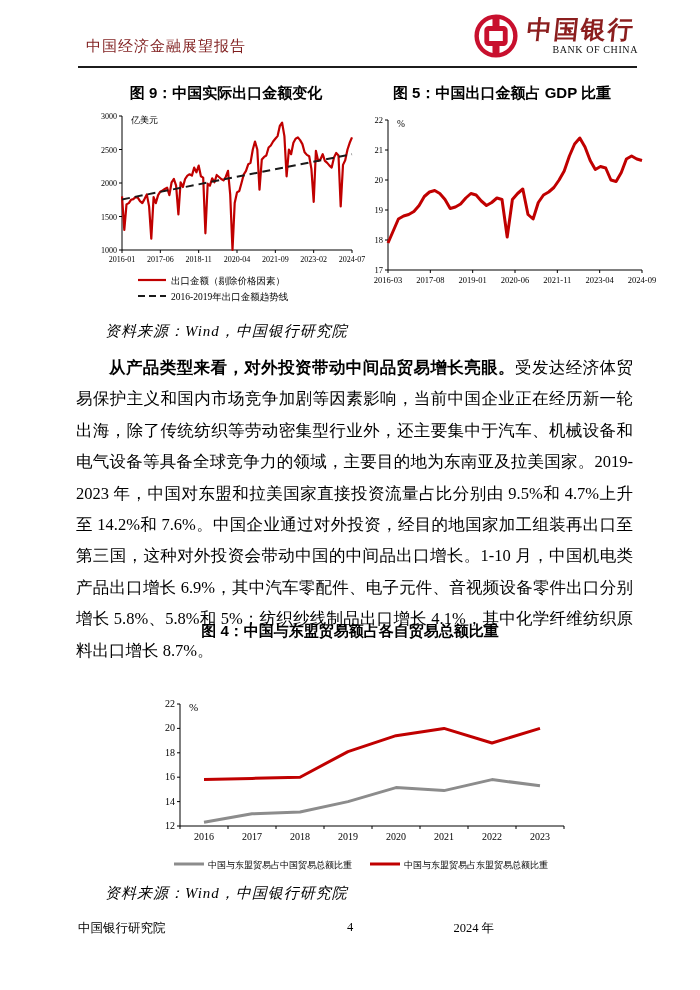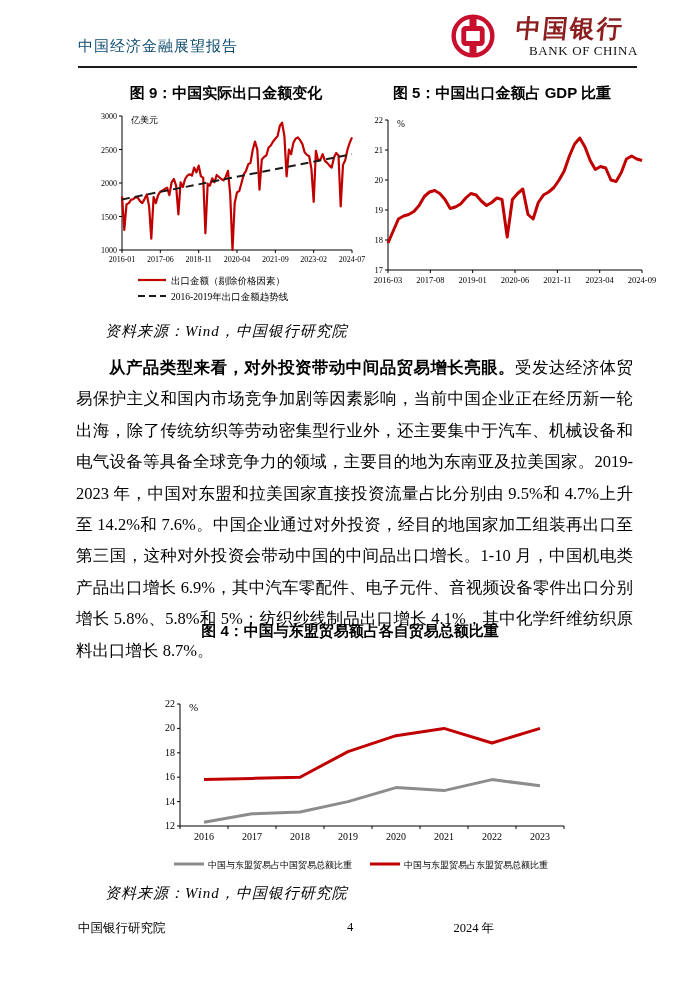--- a/index.html
+++ b/index.html
@@ -2,32 +2,32 @@
 <html><head>
 <meta charset="utf-8">
 <style>
   * { margin:0; padding:0; box-sizing:border-box; }
   html,body { background:#ffffff; }
   .page {
     position:relative; width:700px; height:990px; background:#ffffff;
     font-family:"Liberation Serif","DejaVu Serif",serif; color:#000; overflow:hidden;
   }
   .header-title {
-    position:absolute; left:78px; top:37px; font-size:15px; letter-spacing:1px;
-    color:#0c4a6e; font-family:"Liberation Serif","DejaVu Serif",serif;text-align:right;
+    position:absolute; left:86px; top:37px; font-size:15px; letter-spacing:1px;
+    color:#7f1d1d; font-family:"Liberation Serif","DejaVu Serif",serif;text-align:right;
   }
   .logo { position:absolute; top:14px; right:62px; display:flex; align-items:center; gap:6px; }
   .logo-emblem { width:44px; height:44px; }
   .logo-text { display:flex; flex-direction:column; align-items:center; line-height:1; }
   .logo-cn {
     font-size:25px; font-weight:bold; color:#8b1e1e; letter-spacing:2px;
     font-family:"Liberation Serif","DejaVu Serif",serif; transform:skewX(-6deg);
   }
   .logo-en {
-    font-size:13px; color:#111; letter-spacing:0.6px; margin-top:3px;
+    font-size:10px; color:#111; letter-spacing:0.6px; margin-top:3px;
     font-family:"Liberation Serif","DejaVu Serif",serif;
     margin-left:28px;
   }
   .rule { position:absolute; left:78px; top:66px; width:559px; height:2px; background:#1c1c1c; }
   .fig-title { position:absolute; font-size:15px; font-weight:bold; text-align:center;
     font-family:"Liberation Sans","DejaVu Sans",sans-serif; }
   .fig2-title { left:95px;  top:84px; width:262px; }
   .fig3-title { left:350px; top:84px; width:304px; }
   .fig4-title { left:0; top:622px; width:700px; }
   .chart { position:absolute; }

